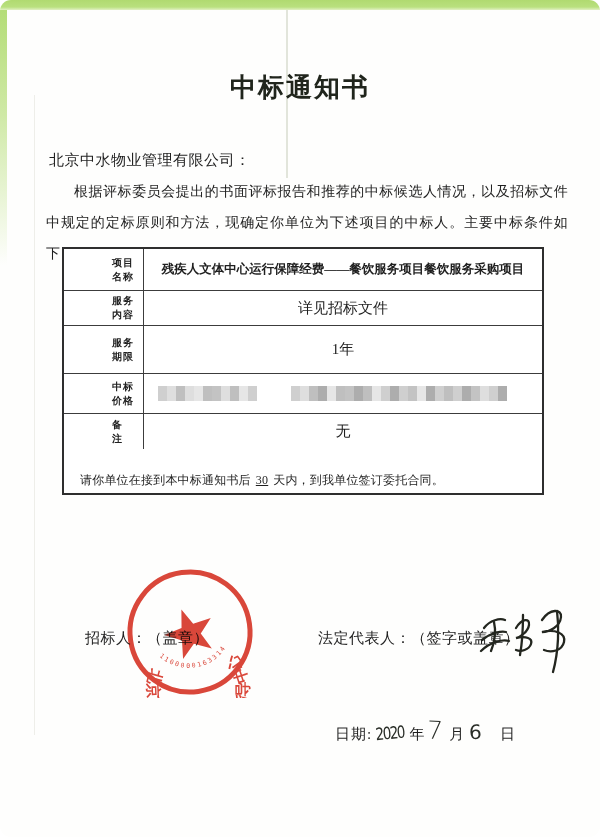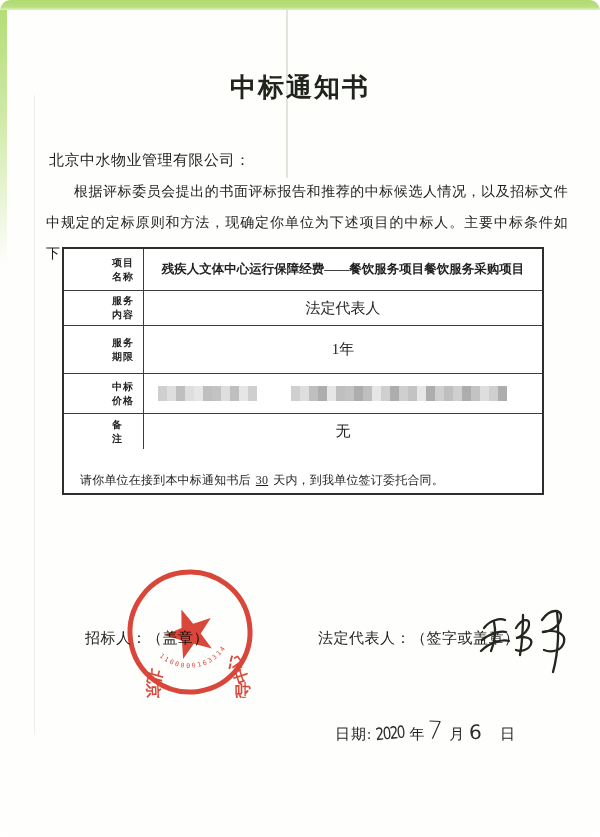--- a/index.html
+++ b/index.html
@@ -86,21 +86,21 @@
   <div class="recipient">北京中水物业管理有限公司：</div>
 
   <div class="body-par">根据评标委员会提出的书面评标报告和推荐的中标候选人情况，以及招标文件中规定的定标原则和方法，现确定你单位为下述项目的中标人。主要中标条件如下：</div>
 
   <div class="award-table">
     <div class="cell lbl r0">项目名称</div>
     <div class="cell val r0 project">残疾人文体中心运行保障经费——餐饮服务项目餐饮服务采购项目</div>
 
 
     <div class="cell lbl">服务内容</div>
-    <div class="cell val">法定代表人</div>
+    <div class="cell val">详见招标文件</div>
 
     <div class="cell lbl">服务期限</div>
     <div class="cell val">1年</div>
 
     <div class="cell lbl">中标价格</div>
     <div class="cell val">
       <div class="mosaic">
         <span class="mz"><i></i><i></i><i></i><i></i><i></i><i></i><i></i><i></i><i></i><i></i><i></i></span>
         <span class="mz-gap"></span>
         <span class="mz mz-b"><i></i><i></i><i></i><i></i><i></i><i></i><i></i><i></i><i></i><i></i><i></i><i></i><i></i><i></i><i></i><i></i><i></i><i></i><i></i><i></i><i></i><i></i><i></i><i></i></span>

